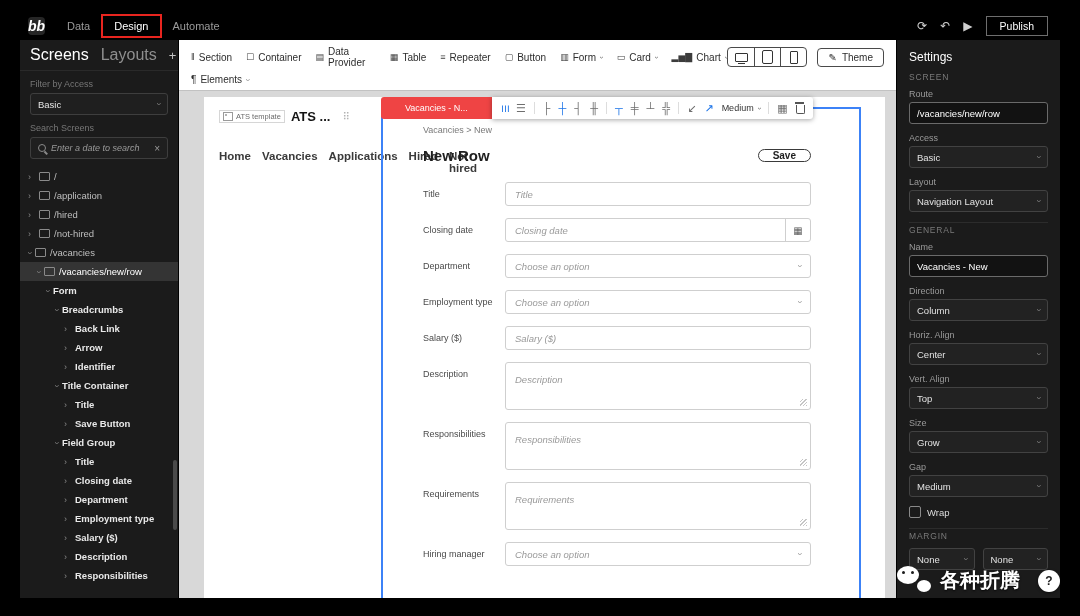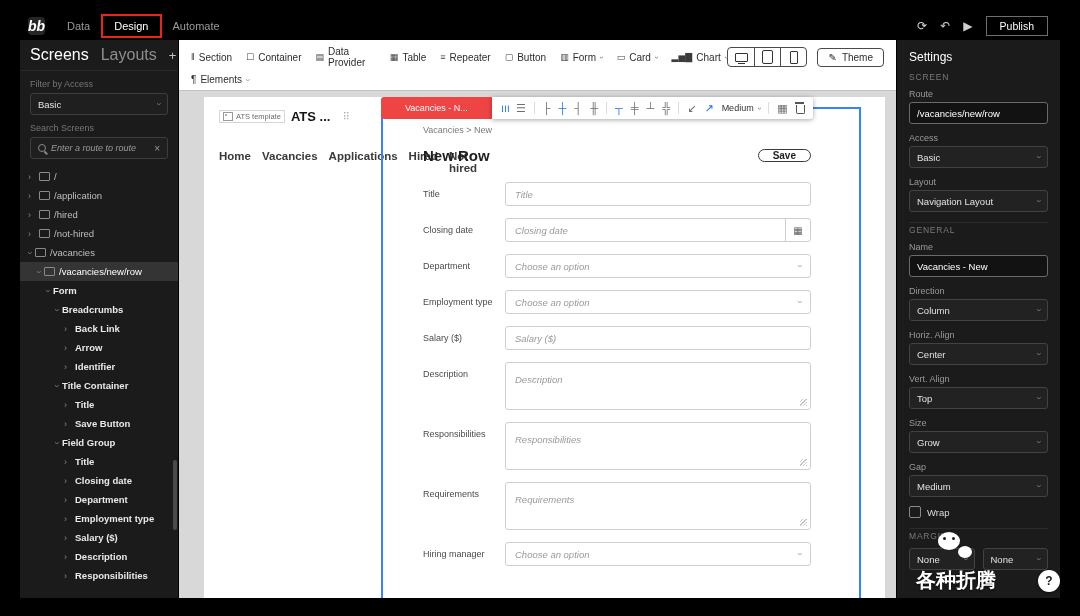--- a/index.html
+++ b/index.html
@@ -127,21 +127,21 @@
              display:flex;align-items:center;justify-content:space-between;padding:0 7px;font-size:9.5px;box-sizing:border-box;}
   .rp-check{display:flex;align-items:center;gap:6px;color:#dcdcdc;font-size:9.5px;margin:4px 0 6px;}
   .box{width:10px;height:10px;border:1px solid #8a8a8a;border-radius:2px;}
   .margin-row{display:flex;gap:8px;}
   .margin-row .rp-select{flex:1;}
 
   
   .help{position:absolute;right:20px;bottom:24px;width:22px;height:22px;border-radius:50%;background:#fff;
         color:#1b1b1b;display:flex;align-items:center;justify-content:center;font-size:12px;font-weight:bold;
         z-index:60;box-shadow:0 1px 3px rgba(0,0,0,.5);}
-  .watermark{position:absolute;right:84px;bottom:22px;display:flex;align-items:center;gap:7px;z-index:70;flex-direction:column;}
+  .watermark{position:absolute;right:60px;bottom:22px;display:flex;align-items:center;gap:7px;z-index:70;}
   .wc{position:relative;width:36px;height:28px;display:inline-block;}
   .wc-big{position:absolute;left:0;top:0;width:22px;height:18px;background:#fff;border-radius:50%;}
   .wc-big::before{content:"";position:absolute;left:5px;top:5px;width:3px;height:3px;border-radius:50%;background:#1b1b1b;}
   .wc-big::after{content:"";position:absolute;right:5px;top:5px;width:3px;height:3px;border-radius:50%;background:#1b1b1b;}
   .wc-small{position:absolute;right:2px;bottom:2px;width:14px;height:12px;background:#fff;border-radius:50%;}
   .wm-text{font-size:20px;font-weight:bold;color:#fff;font-family:"DejaVu Sans",sans-serif;
            text-shadow:0 1px 2px rgba(0,0,0,.8);}
 </style>
 </head>
 <body>
@@ -175,21 +175,21 @@
         <div class="lp-label">Filter by Access</div>
         <div class="lp-select">
           <span>Basic</span>
           <span class="caret">›</span>
         </div>
       </div>
       <div class="lp-section">
         <div class="lp-label">Search Screens</div>
         <div class="lp-search">
           <span class="mag"></span>
-          <span class="ph">Enter a route to route</span>
+          <span class="ph">Enter a date to search</span>
           <span class="clear">×</span>
         </div>
       </div>
       <div class="tree" id="tree">
           <div class="tree-row" style="padding-left: 8px;">
             <span class="chev">›</span>
             <span class="screen-ico"></span>
             <span class="tree-label">/</span>
           </div>
           <div class="tree-row" style="padding-left: 8px;">

